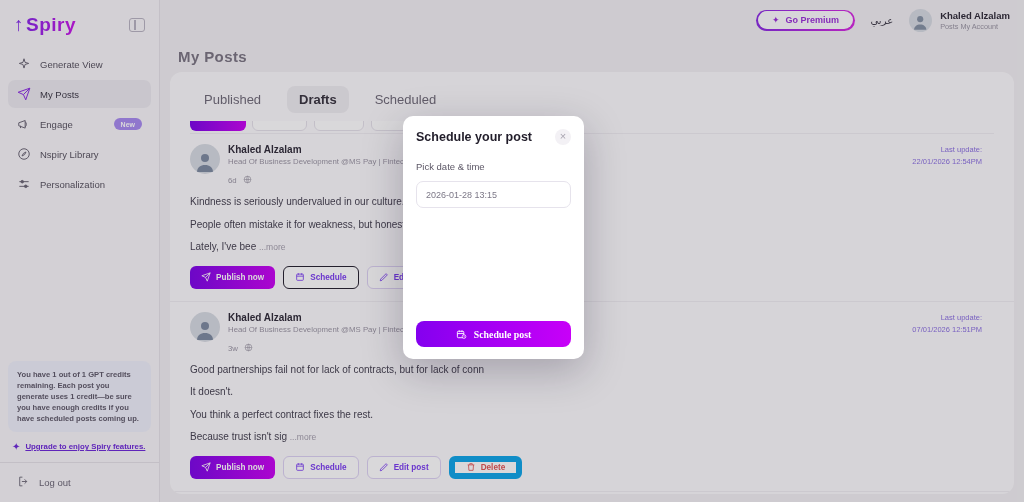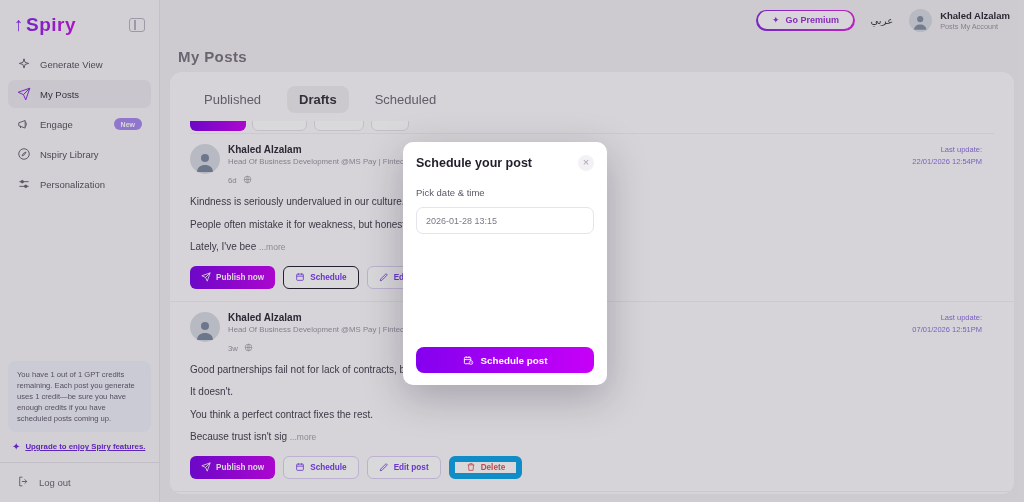--- a/index.html
+++ b/index.html
@@ -13,21 +13,21 @@
   .collapse-btn { width:16px; height:14px; border:1.6px solid #b9b4c2; border-radius:3px; position:relative; cursor:pointer; }
   .collapse-btn::after { content:""; position:absolute; left:4px; top:1px; bottom:1px; width:1.6px; background:#b9b4c2; }
   .nav { display:flex; flex-direction:column; gap:2px; }
   .nav-item { display:flex; align-items:center; gap:9px; padding:7px 9px; border-radius:7px; font-size:9.5px; color:#57525f; cursor:pointer; }
   .nav-item.active { background:#eceaf0; color:#3c3845; }
   .nav-item .nicon { width:14px; height:14px; color:#6b6675; flex:0 0 auto; display:flex; }
   .nav-item .nicon svg { width:14px; height:14px; }
   .nav-item.active .nicon { color:#8a2be2; }
   .badge-new { margin-left:auto; background:#a88bf0; color:#fff; font-size:7px; font-weight:bold; padding:2.5px 7px; border-radius:999px; }
   .sidebar-bottom { margin-top:auto; }
-  .credits-box { background:#eff0fa; border-radius:8px; padding:8px 9px; font-size:7.6px; line-height:1.45; color:#5f5a6a; }
+  .credits-box { background:#eff0fa; border-radius:8px; padding:8px 9px; font-size:7.6px; line-height:1.45; color:#5f5a6a;font-weight:bold; }
   .upgrade-row { display:flex; align-items:center; gap:5px; padding:9px 4px 10px; }
   .plus-icon { color:#6d28d9; font-size:10px; font-weight:bold; }
   .upgrade-link { font-size:7.8px; color:#6d28d9; text-decoration:underline; font-weight:bold; cursor:pointer; }
   .sidebar-divider { border-top:1px solid #e5e1e7; margin:0 -8px; }
   .logout-row { display:flex; align-items:center; gap:9px; padding:12px 9px 4px; font-size:9.5px; color:#6b6675; cursor:pointer; }
   .logout-row svg { width:13px; height:13px; }
 
   
   .main { position:absolute; left:160px; top:0; right:0; height:502px; background:#f2f0f3; }
   .topbar { height:40px; display:flex; align-items:center; justify-content:flex-end; gap:16px; padding:0 14px; }
@@ -70,28 +70,28 @@
   .btn { height:23px; border-radius:6px; font-size:8.2px; font-weight:bold; display:inline-flex; align-items:center; gap:5px; padding:0 11px; cursor:pointer; background:#fff; font-family:inherit; }
   .btn svg { width:10px; height:10px; }
   .btn-publish { background:linear-gradient(90deg,#7d05e8,#c903f2); color:#fff; border:none; }
   .btn-schedule { border:1px solid #ddd2f3; color:#7a3cf0; }
   .btn-schedule.focused { border:1.8px solid #262230; }
   .btn-edit { border:1px solid #ddd2f3; color:#7a3cf0; }
   .btn-delete { border:6px solid #0ea5e9; color:#e05555; }
 
   
   .dim-overlay { position:absolute; inset:0; background:rgba(30,24,36,.17); z-index:40; }
-  .modal { position:absolute; left:403px; top:142px; width:204px; height:243px; background:#fff; border-radius:10px; z-index:50; box-shadow:0 12px 40px rgba(20,10,40,.25); padding:13px 13px 12px; display:flex; flex-direction:column; }
+  .modal { position:absolute; left:403px; top:116px; width:181px; height:243px; background:#fff; border-radius:10px; z-index:50; box-shadow:0 12px 40px rgba(20,10,40,.25); padding:13px 13px 12px; display:flex; flex-direction:column; }
   .modal-head { display:flex; align-items:center; justify-content:space-between; }
   .modal-title { font-size:12.5px; font-weight:bold; color:#211d2a; }
   .modal-close { width:16px; height:16px; border-radius:50%; background:#f3f1f5; color:#a9a5b1; font-size:11px; line-height:15px; text-align:center; cursor:pointer; }
   .field-label { font-size:9.5px; color:#5c5766; margin:16px 0 9px; }
   .dt-input { width:100%; height:27px; border:1px solid #e6e3ec; border-radius:7px; padding:0 9px; font-size:9px; color:#7c7887; font-family:inherit; background:#fff; }
   .modal-spacer { flex:1; }
-  .btn-submit { width:100%; height:26px; border:none; border-radius:8px; background:linear-gradient(90deg,#8400ef,#c800f8); color:#fff; font-size:9.8px; font-weight:bold; display:flex; align-items:center; justify-content:center; gap:7px; cursor:pointer; font-family:Liberation Sans, sans-serif; }
+  .btn-submit { width:100%; height:26px; border:none; border-radius:8px; background:linear-gradient(90deg,#8400ef,#c800f8); color:#fff; font-size:9.8px; font-weight:bold; display:flex; align-items:center; justify-content:center; gap:7px; cursor:pointer; font-family:Liberation Serif, serif; }
   .btn-submit svg { width:11px; height:11px; }
 </style>
 </head>
 <body>
 
 <aside class="sidebar">
   <div class="logo-row">
     <div class="logo">
         <span>↑</span>
         <span>Spiry</span>

